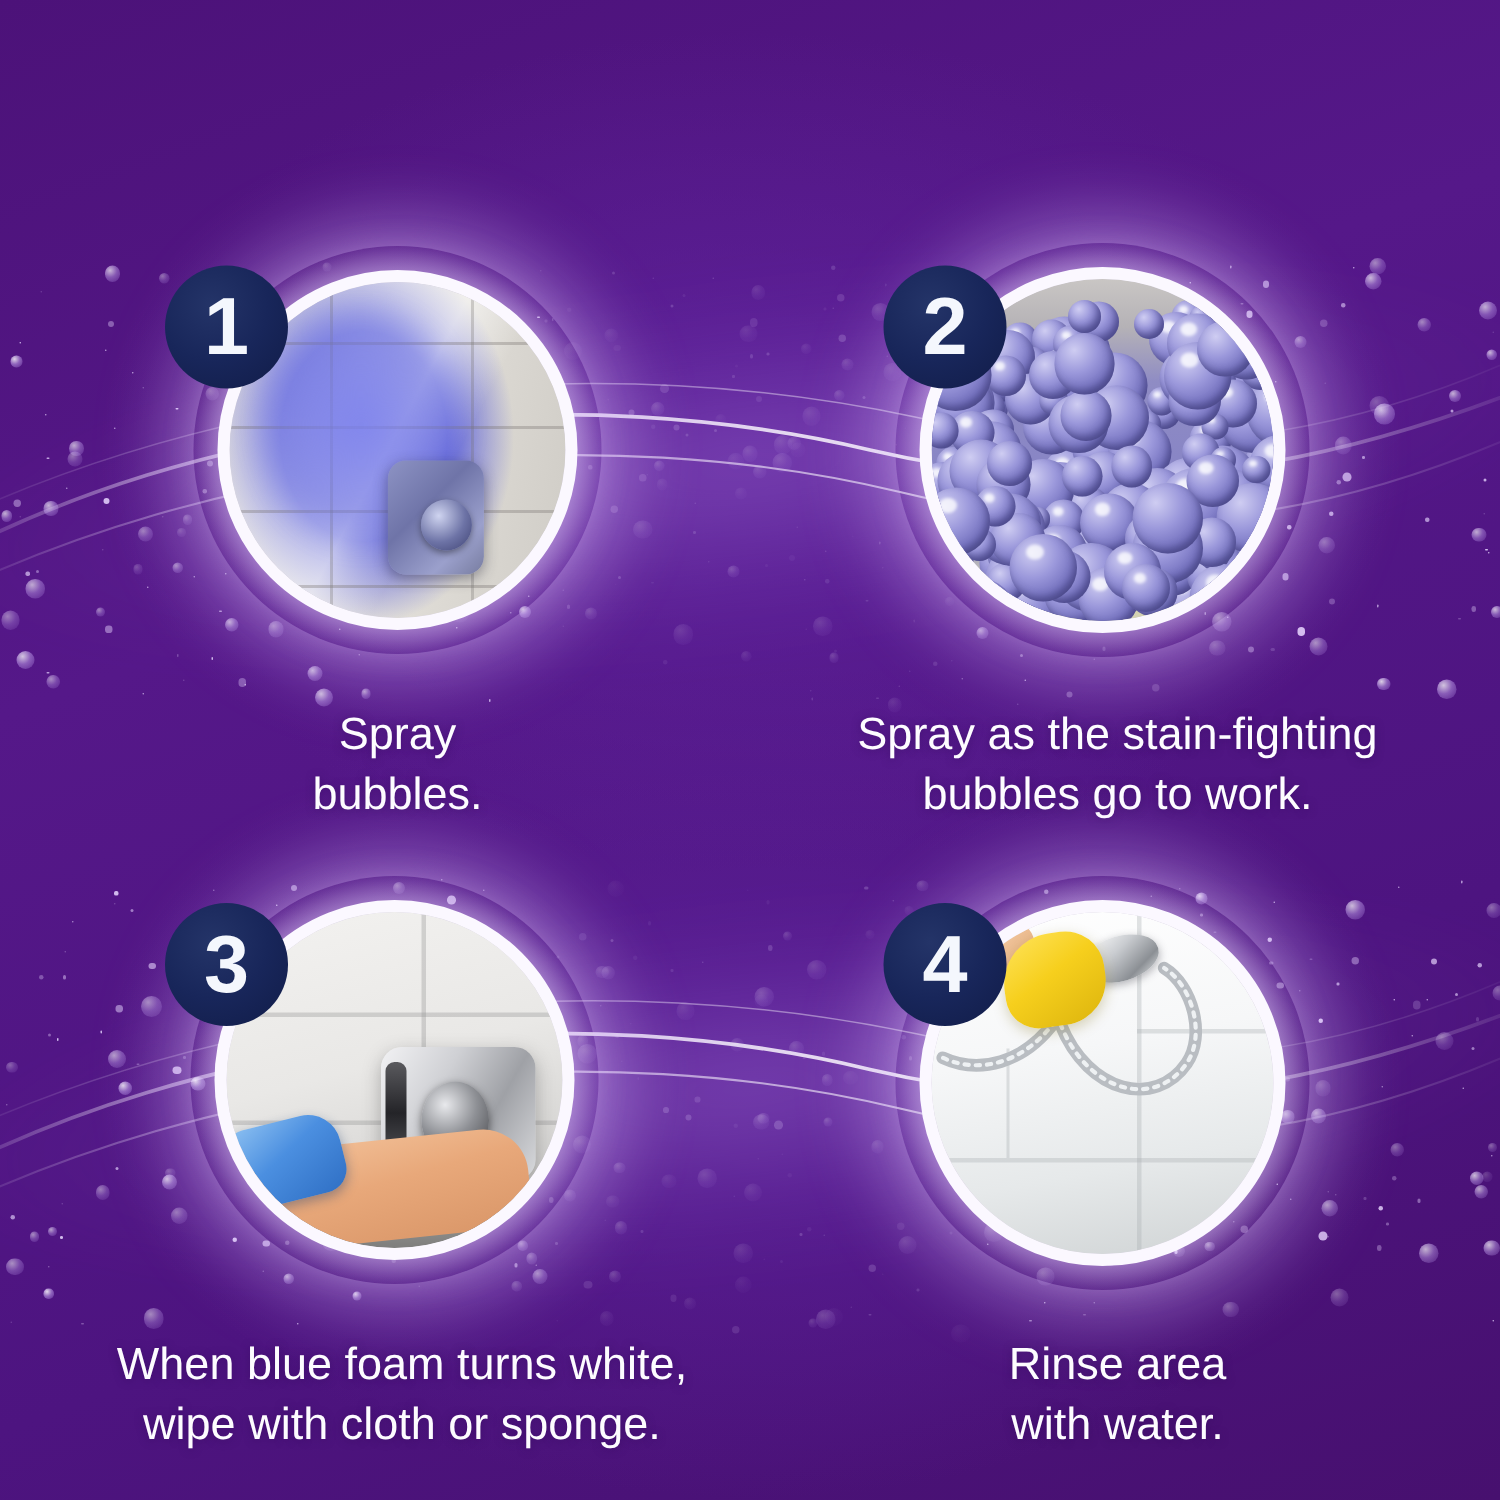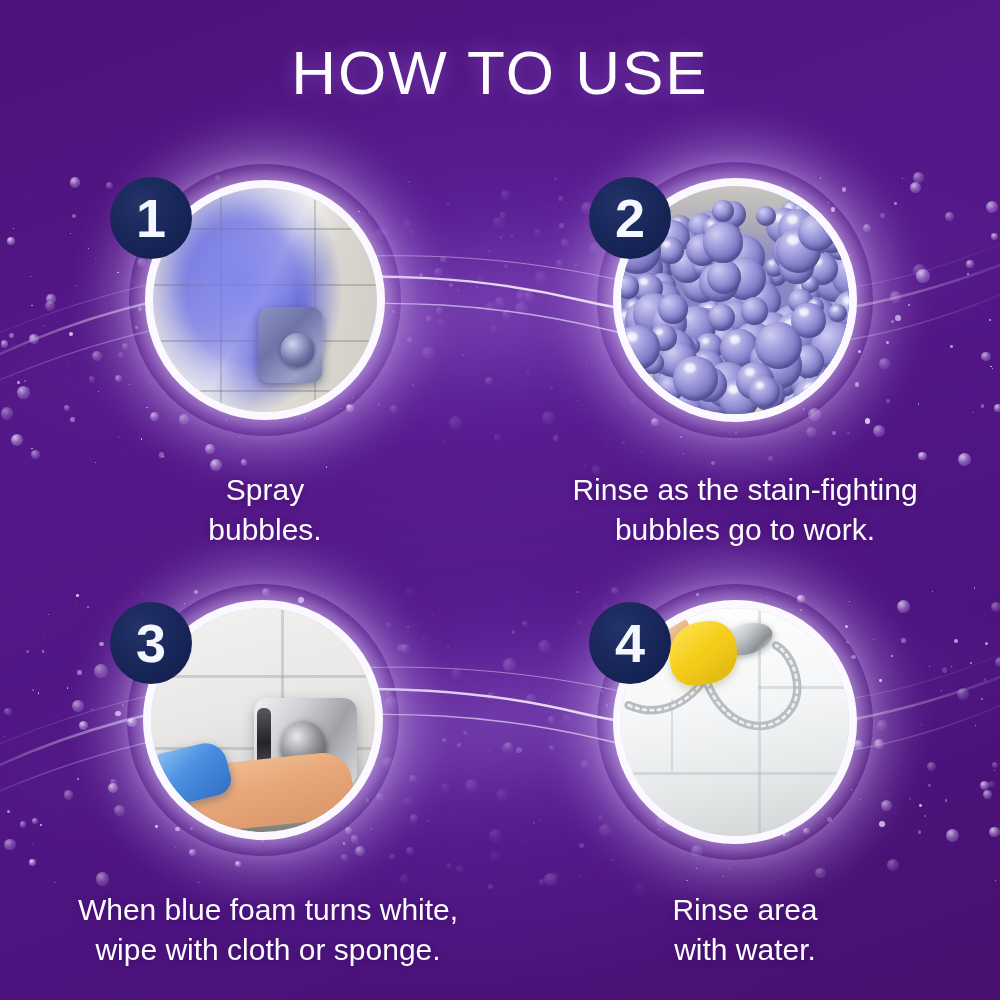--- a/index.html
+++ b/index.html
@@ -921,21 +921,20 @@
       <div class="dot" style="left: 728.5px; top: 868.1px; width: 1.4px; height: 1.4px; opacity: 0.46;"></div>
       <div class="dot" style="left: 927.9px; top: 784.2px; width: 2.9px; height: 2.9px; opacity: 0.3;"></div>
       <div class="dot" style="left: 736.5px; top: 836.5px; width: 7.2px; height: 7.2px; opacity: 0.8; background: radial-gradient(circle at 34% 30%, rgba(255, 255, 255, 0.95) 0%, rgba(214, 188, 255, 0.55) 45%, rgba(150, 110, 215, 0.18) 100%);"></div>
       <div class="dot" style="left: 87px; top: 605.8px; width: 2.1px; height: 2.1px; opacity: 0.53;"></div>
       <div class="dot" style="left: 549.6px; top: 872.1px; width: 12.1px; height: 12.1px; opacity: 0.05; background: radial-gradient(circle at 34% 30%, rgba(255, 255, 255, 0.95) 0%, rgba(214, 188, 255, 0.55) 45%, rgba(150, 110, 215, 0.18) 100%);"></div>
       <div class="dot" style="left: 490.3px; top: 850.8px; width: 11.1px; height: 11.1px; opacity: 0.07; background: radial-gradient(circle at 34% 30%, rgba(255, 255, 255, 0.95) 0%, rgba(214, 188, 255, 0.55) 45%, rgba(150, 110, 215, 0.18) 100%);"></div>
       <div class="dot" style="left: 547.6px; top: 716px; width: 7.5px; height: 7.5px; opacity: 0.18; background: radial-gradient(circle at 34% 30%, rgba(255, 255, 255, 0.95) 0%, rgba(214, 188, 255, 0.55) 45%, rgba(150, 110, 215, 0.18) 100%);"></div>
       <div class="dot" style="left: 879.2px; top: 678.9px; width: 2.9px; height: 2.9px; opacity: 0.88;"></div>
     </div>
 
-  <h1 id="title">HOW TO USE</h1>
 
   <div class="step" id="step1">
     <div class="circle-wrap">
       <div class="halo"></div>
       <div class="photo">
         <div class="inner">
           <div class="scene1">
             <div class="grout" style="top:18%"></div>
             <div class="grout" style="top:43%"></div>
             <div class="grout" style="top:68%"></div>
@@ -1148,21 +1147,21 @@
               <div class="bub" style="width: 37.2px; height: 37.2px; left: 77.8%; top: 12.4%;"></div>
               <div class="bub hi" style="width: 22.3px; height: 22.3px; left: 9.1%; top: 72.7%;"></div>
               <div class="bub" style="width: 40.2px; height: 40.2px; left: 36%; top: 16%;"></div>
               <div class="bub hi" style="width: 45px; height: 45px; left: -2.6%; top: 61%;"></div>
               <div class="bub hi" style="width: 21.1px; height: 21.1px; left: -4.9%; top: 70.9%;"></div>
             </div>
         </div>
       </div>
     </div>
     <div class="badge" id="badge2">2</div>
-    <div class="caption" id="cap2">Rinse as the stain-fighting
+    <div class="caption" id="cap2">Spray as the stain-fighting
 bubbles go to work.</div>
   </div>
 
   <div class="step" id="step3">
     <div class="circle-wrap">
       <div class="halo"></div>
       <div class="photo">
         <div class="inner">
           <div class="scene3">
             <div class="tileline" style="left:0;right:0;top:30%;height:3px"></div>

